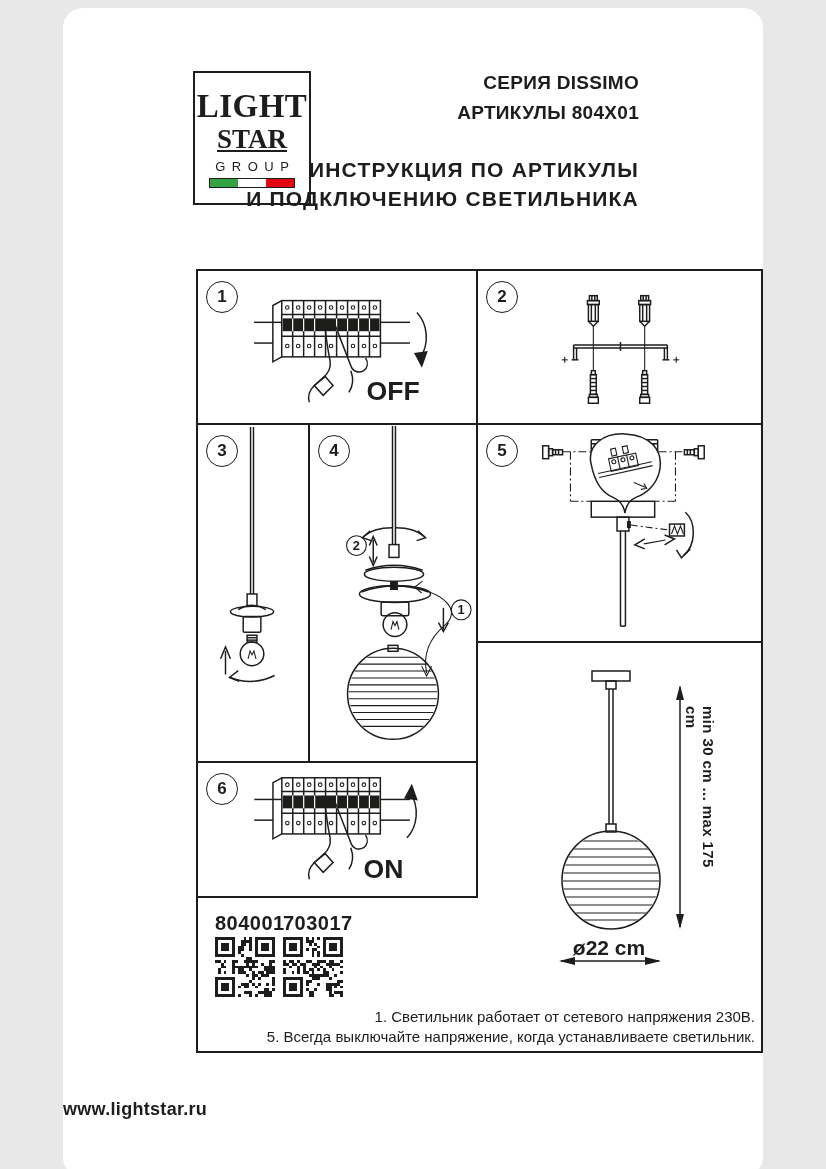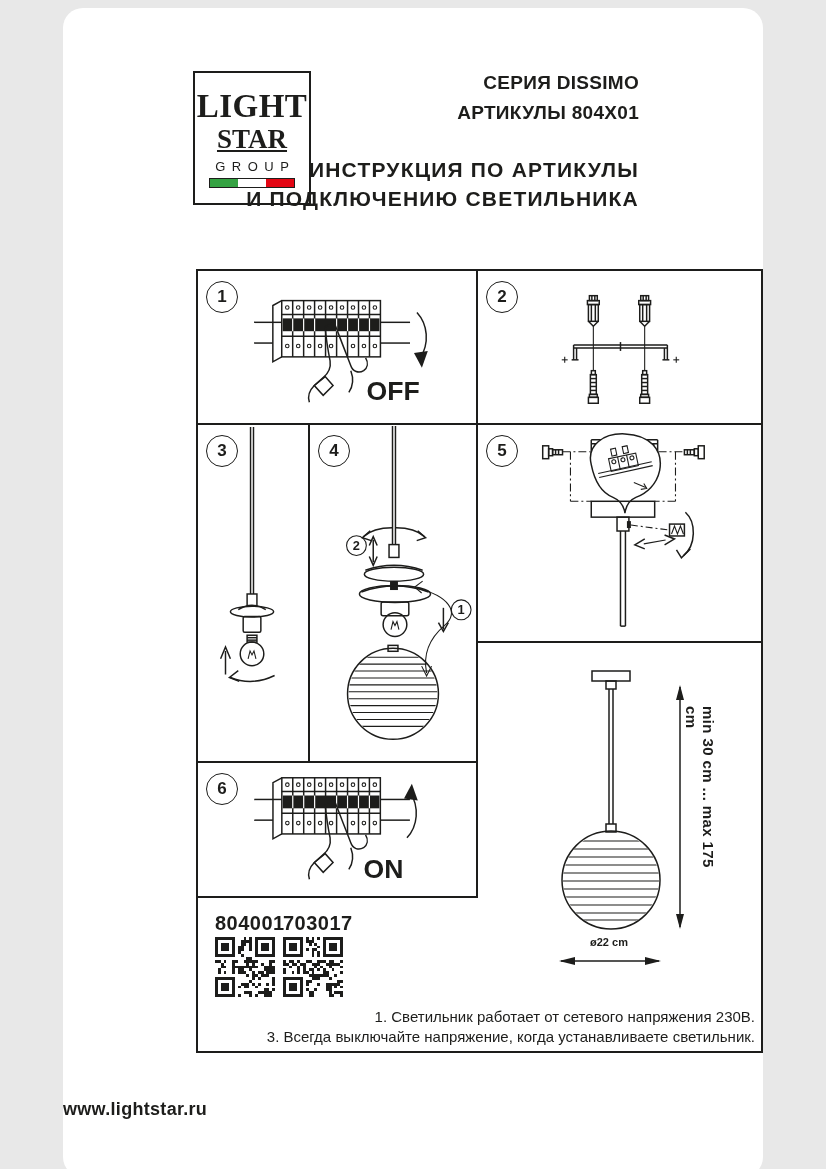--- a/index.html
+++ b/index.html
@@ -46,21 +46,21 @@
   .article-block .code{font-size:20px;font-weight:bold;letter-spacing:.5px;line-height:18px;}
   .article-block .qr{margin-top:5px;width:60px;height:60px;color:var(--ink);}
   .ab1{left:17px;} .ab2{left:85px;}
 
   
   .notes{left:22px;top:736px;width:535px;font-size:15px;line-height:20px;position:absolute;text-align:right;}
 
   
   .dim-height{left:620px;top:698px;height:180px;display:flex;align-items:center;
               writing-mode:vertical-rl;font-size:15px;font-weight:bold;letter-spacing:.4px;}
-  .dim-dia{left:497px;top:928px;width:98px;text-align:center;font-size:11px;font-weight:bold;}
+  .dim-dia{left:497px;top:928px;width:98px;text-align:center;font-size:21px;font-weight:bold;}
 
   .footer{left:0;top:1091px;width:100%;font-size:18px;font-weight:bold;letter-spacing:.3px;}
 
   .stroke{stroke:var(--ink);fill:none;stroke-width:1.5;}
   .thin{stroke-width:1.1;}
   .fillink{fill:var(--ink);stroke:none;}
 </style>
 </head>
 <body>
 
@@ -701,21 +701,21 @@
               <rect x="16" y="20" width="1" height="1"></rect>
               <rect x="17" y="20" width="1" height="1"></rect>
               <rect x="20" y="20" width="1" height="1"></rect>
             </svg>
           </div>
       </div>
     </div>
 
     <div class="notes">
       <div>1. Светильник работает от сетевого напряжения 230В.</div>
-      <div>3. Всегда выключайте напряжение, когда устанавливаете светильник.</div>
+      <div>5. Всегда выключайте напряжение, когда устанавливаете светильник.</div>
     </div>
   </div>
 
   <div class="abs dim-height">min 30 cm ... max 175 cm</div>
   <div class="abs dim-dia">ø22 cm</div>
 
   <div class="abs footer">www.lightstar.ru</div>
 </div>
 
 </body></html>

